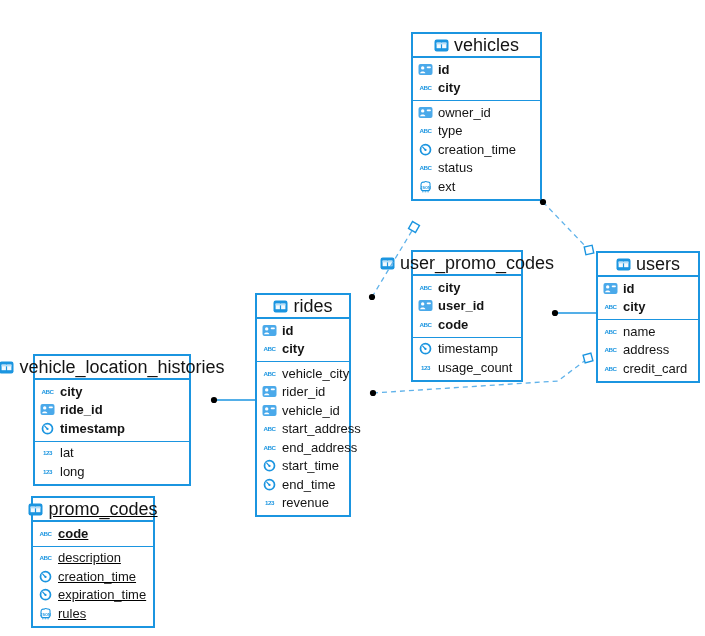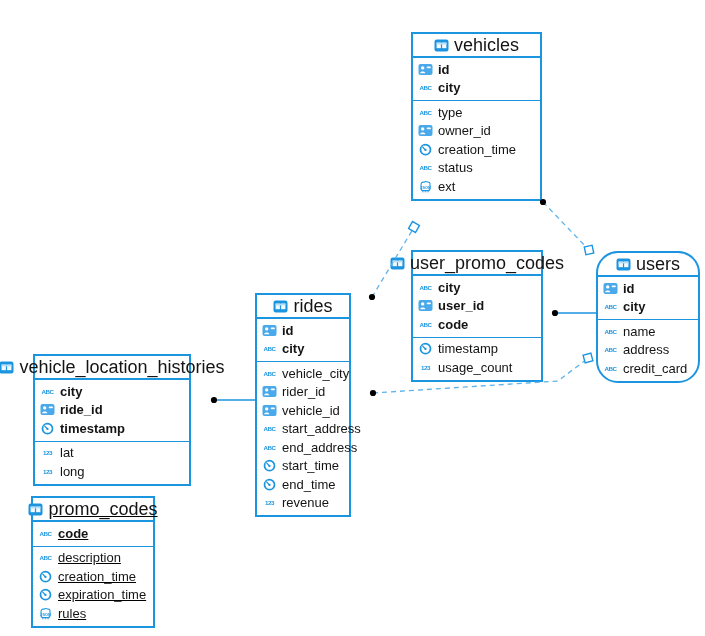--- a/index.html
+++ b/index.html
@@ -76,35 +76,35 @@
               <text x="7.5" y="9.2" text-anchor="middle" font-family="Liberation Sans,sans-serif" font-size="6.2" font-weight="bold" letter-spacing="-0.4" fill="#1b95e0">ABC</text>
             </svg>
           </span>
           <span>city</span>
         </div>
       </div>
       <div class="section">
         <div class="col-row">
           <span class="icon">
             <svg width="15" height="13" viewBox="0 0 15 13">
+              <rect x="0.5" y="1.1" width="14" height="10.8" rx="2" fill="#4aa9ea"></rect>
+              <circle cx="4.7" cy="4.9" r="1.7" fill="#fff"></circle>
+              <path d="M2.1 10.3 C2.1 7.9 7.3 7.9 7.3 10.3 Z" fill="#fff"></path>
+              <rect x="8.7" y="3.4" width="4.2" height="1.8" rx="0.9" fill="#fff"></rect>
+            </svg>
+          </span>
+          <span>owner_id</span>
+        </div>
+        <div class="col-row">
+          <span class="icon">
+            <svg width="15" height="13" viewBox="0 0 15 13">
               <text x="7.5" y="9.2" text-anchor="middle" font-family="Liberation Sans,sans-serif" font-size="6.2" font-weight="bold" letter-spacing="-0.4" fill="#1b95e0">ABC</text>
             </svg>
           </span>
           <span>type</span>
-        </div>
-        <div class="col-row">
-          <span class="icon">
-            <svg width="15" height="13" viewBox="0 0 15 13">
-              <rect x="0.5" y="1.1" width="14" height="10.8" rx="2" fill="#4aa9ea"></rect>
-              <circle cx="4.7" cy="4.9" r="1.7" fill="#fff"></circle>
-              <path d="M2.1 10.3 C2.1 7.9 7.3 7.9 7.3 10.3 Z" fill="#fff"></path>
-              <rect x="8.7" y="3.4" width="4.2" height="1.8" rx="0.9" fill="#fff"></rect>
-            </svg>
-          </span>
-          <span>owner_id</span>
         </div>
         <div class="col-row">
           <span class="icon">
             <svg width="15" height="13" viewBox="0 0 15 13">
               <circle cx="7.5" cy="6.7" r="5" fill="none" stroke="#1b95e0" stroke-width="1.7"></circle>
               <path d="M7.5 6.7 L4.3 3.4" stroke="#fff" stroke-width="2.8"></path>
               <path d="M7.5 7.1 L4.6 3.9" stroke="#1b95e0" stroke-width="1.3" stroke-linecap="round"></path>
               <circle cx="7.5" cy="6.9" r="1.1" fill="#1b95e0"></circle>
             </svg>
           </span>
@@ -123,21 +123,21 @@
             <svg width="15" height="13" viewBox="0 0 15 13">
               <path d="M3 5 Q3 1.6 6 2.2 Q7.5 1 9.5 2 Q12.5 1.6 12 5 L12 8.6 Q12 10.6 10 10.6 L5 10.6 Q3 10.6 3 8.6 Z" fill="none" stroke="#1b95e0" stroke-width="1.1"></path>
               <text x="7.5" y="9.3" text-anchor="middle" font-family="Liberation Sans,sans-serif" font-size="3.8" font-weight="bold" fill="#1b95e0">JSON</text>
               <path d="M4 11.8 L11 11.8" stroke="#1b95e0" stroke-width="0.8" stroke-dasharray="1.5 1.2"></path>
             </svg>
           </span>
           <span>ext</span>
         </div>
       </div>
     </div>
-    <div class="erd-table" style="left: 411px; top: 250px; width: 132px;">
+    <div class="erd-table" style="left: 411px; top: 250px; width: 112px;">
       <div class="table-header">
         <span class="icon">
           <svg width="15" height="13" viewBox="0 0 15 13">
             <rect x="0.5" y="0.5" width="14" height="12" rx="2.2" fill="#1b95e0"></rect>
             <rect x="2.6" y="3.6" width="4.3" height="5.6" fill="#ffffff" opacity="0.95"></rect>
             <rect x="8.1" y="3.6" width="4.3" height="5.6" fill="#ffffff" opacity="0.95"></rect>
             <rect x="2.6" y="3.6" width="9.8" height="1.8" fill="#b9dff7"></rect>
           </svg>
         </span>
         <span class="title">user_promo_codes</span>
@@ -186,21 +186,21 @@
         <div class="col-row">
           <span class="icon">
             <svg width="15" height="13" viewBox="0 0 15 13">
               <text x="7.5" y="9.2" text-anchor="middle" font-family="Liberation Sans,sans-serif" font-size="6.2" font-weight="bold" letter-spacing="-0.4" fill="#1b95e0">123</text>
             </svg>
           </span>
           <span>usage_count</span>
         </div>
       </div>
     </div>
-    <div class="erd-table" style="left: 596px; top: 251px; width: 104px; border-radius: 22px;">
+    <div class="erd-table" style="left: 596px; top: 251px; width: 104px;">
       <div class="table-header">
         <span class="icon">
           <svg width="15" height="13" viewBox="0 0 15 13">
             <rect x="0.5" y="0.5" width="14" height="12" rx="2.2" fill="#1b95e0"></rect>
             <rect x="2.6" y="3.6" width="4.3" height="5.6" fill="#ffffff" opacity="0.95"></rect>
             <rect x="8.1" y="3.6" width="4.3" height="5.6" fill="#ffffff" opacity="0.95"></rect>
             <rect x="2.6" y="3.6" width="9.8" height="1.8" fill="#b9dff7"></rect>
           </svg>
         </span>
         <span class="title">users</span>

